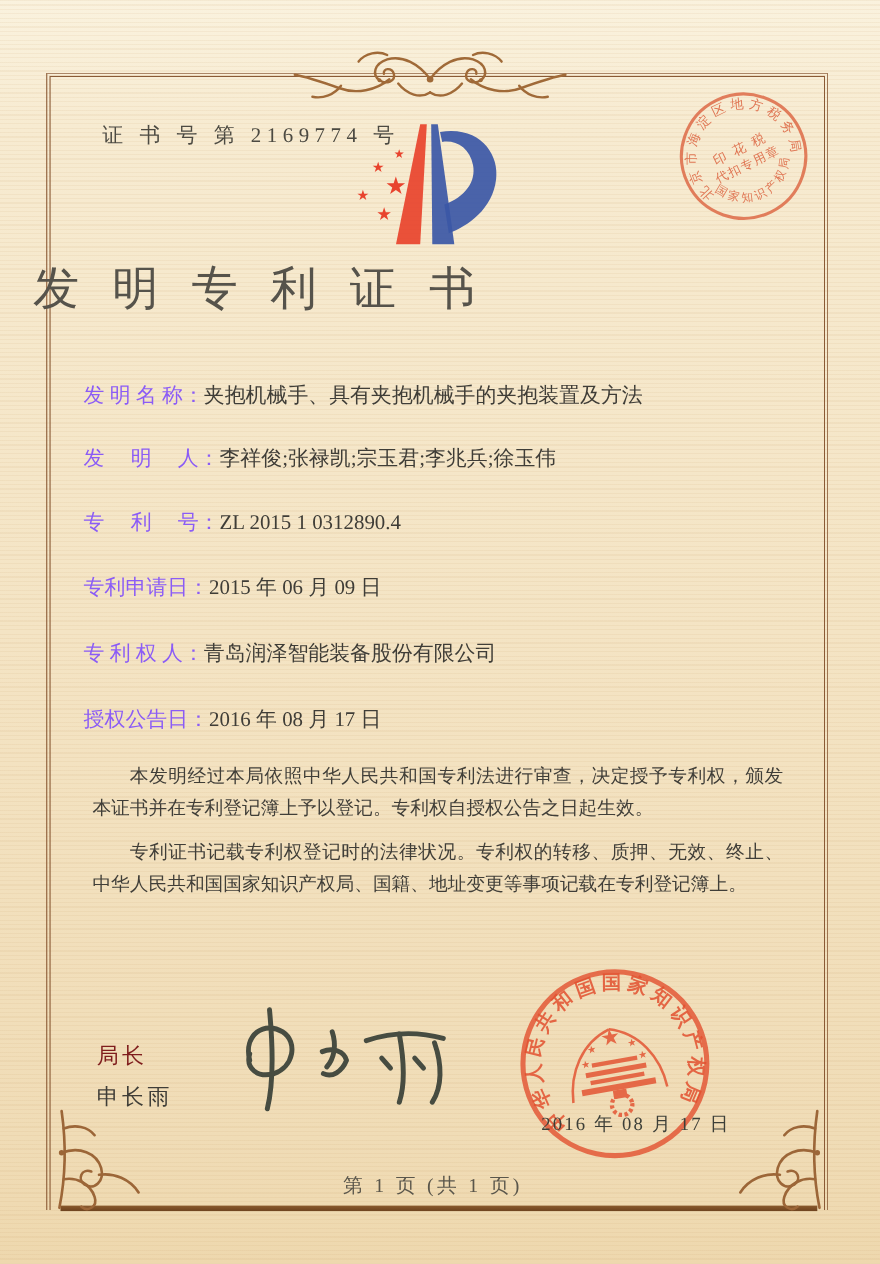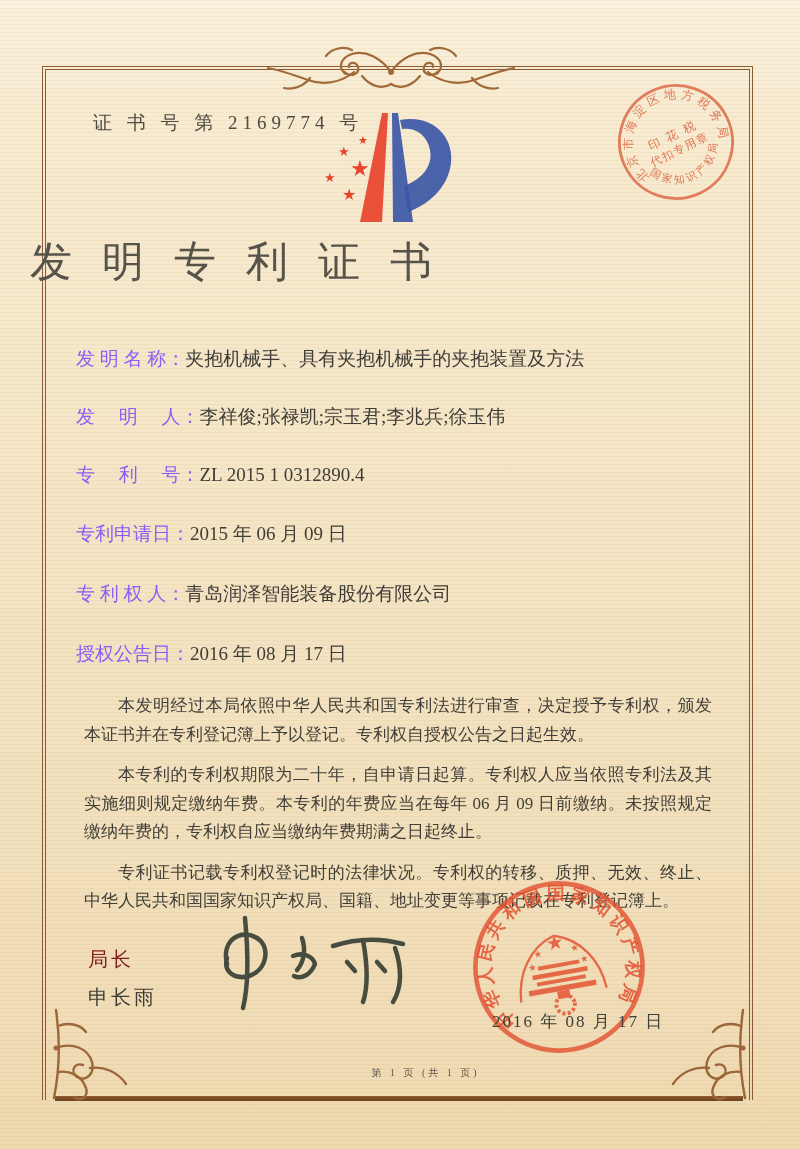--- a/index.html
+++ b/index.html
@@ -51,21 +51,21 @@
   .seal-bottom{position:absolute;left:470px;top:878px;width:178px;height:178px;}
   .seal-bottom svg{transform:rotate(-10deg);}
   .seal-date{
     position:absolute;left:492px;top:1010px;font-size:17px;color:#3d3f38;
     letter-spacing:2px;z-index:5;white-space:nowrap;
   }
   .seal-top{position:absolute;left:616px;top:82px;width:120px;height:120px;z-index:4;}
   .seal-top svg{transform:rotate(-26deg);}
   .footer{
     position:absolute;left:42px;top:1066px;width:703px;text-align:center;
-    font-size:10px;color:#5a564b;letter-spacing:3px;padding-left:32px;
+    font-size:18px;color:#5a564b;letter-spacing:3px;
   }
 </style>
 </head>
 <body>
 
 <div class="texture"></div>
 
 <div class="frame"></div>
 <div class="bottom-rule"></div>
 
@@ -159,21 +159,20 @@
 </div>
 <div class="fieldrow" style="top:581px;">
   <span class="lab">专 利 权 人：</span><span class="val">青岛润泽智能装备股份有限公司</span>
 </div>
 <div class="fieldrow" style="top:641px;">
   <span class="lab">授权公告日：</span><span class="val">2016 年 08 月 17 日</span>
 </div>
 
 <div class="paras">
   <p>本发明经过本局依照中华人民共和国专利法进行审查，决定授予专利权，颁发本证书并在专利登记簿上予以登记。专利权自授权公告之日起生效。</p>
-  <p>本专利的专利权期限为二十年，自申请日起算。专利权人应当依照专利法及其实施细则规定缴纳年费。本专利的年费应当在每年 06 月 09 日前缴纳。未按照规定缴纳年费的，专利权自应当缴纳年费期满之日起终止。</p>
   <p>专利证书记载专利权登记时的法律状况。专利权的转移、质押、无效、终止、中华人民共和国国家知识产权局、国籍、地址变更等事项记载在专利登记簿上。</p>
 </div>
 
 <div class="signoff-title">局长</div>
 <div class="signoff-name">申长雨</div>
 
 <svg class="signature" width="210" height="100" viewBox="0 0 210 100">
   <g stroke="#474c41" stroke-width="4.5" fill="none" stroke-linecap="round" stroke-linejoin="round">
     <path d="M22,52 C16,28 36,16 52,26 C66,35 62,58 44,64 C30,68 18,60 22,46"></path>
     <path d="M40,6 C43,38 44,72 38,96"></path>

